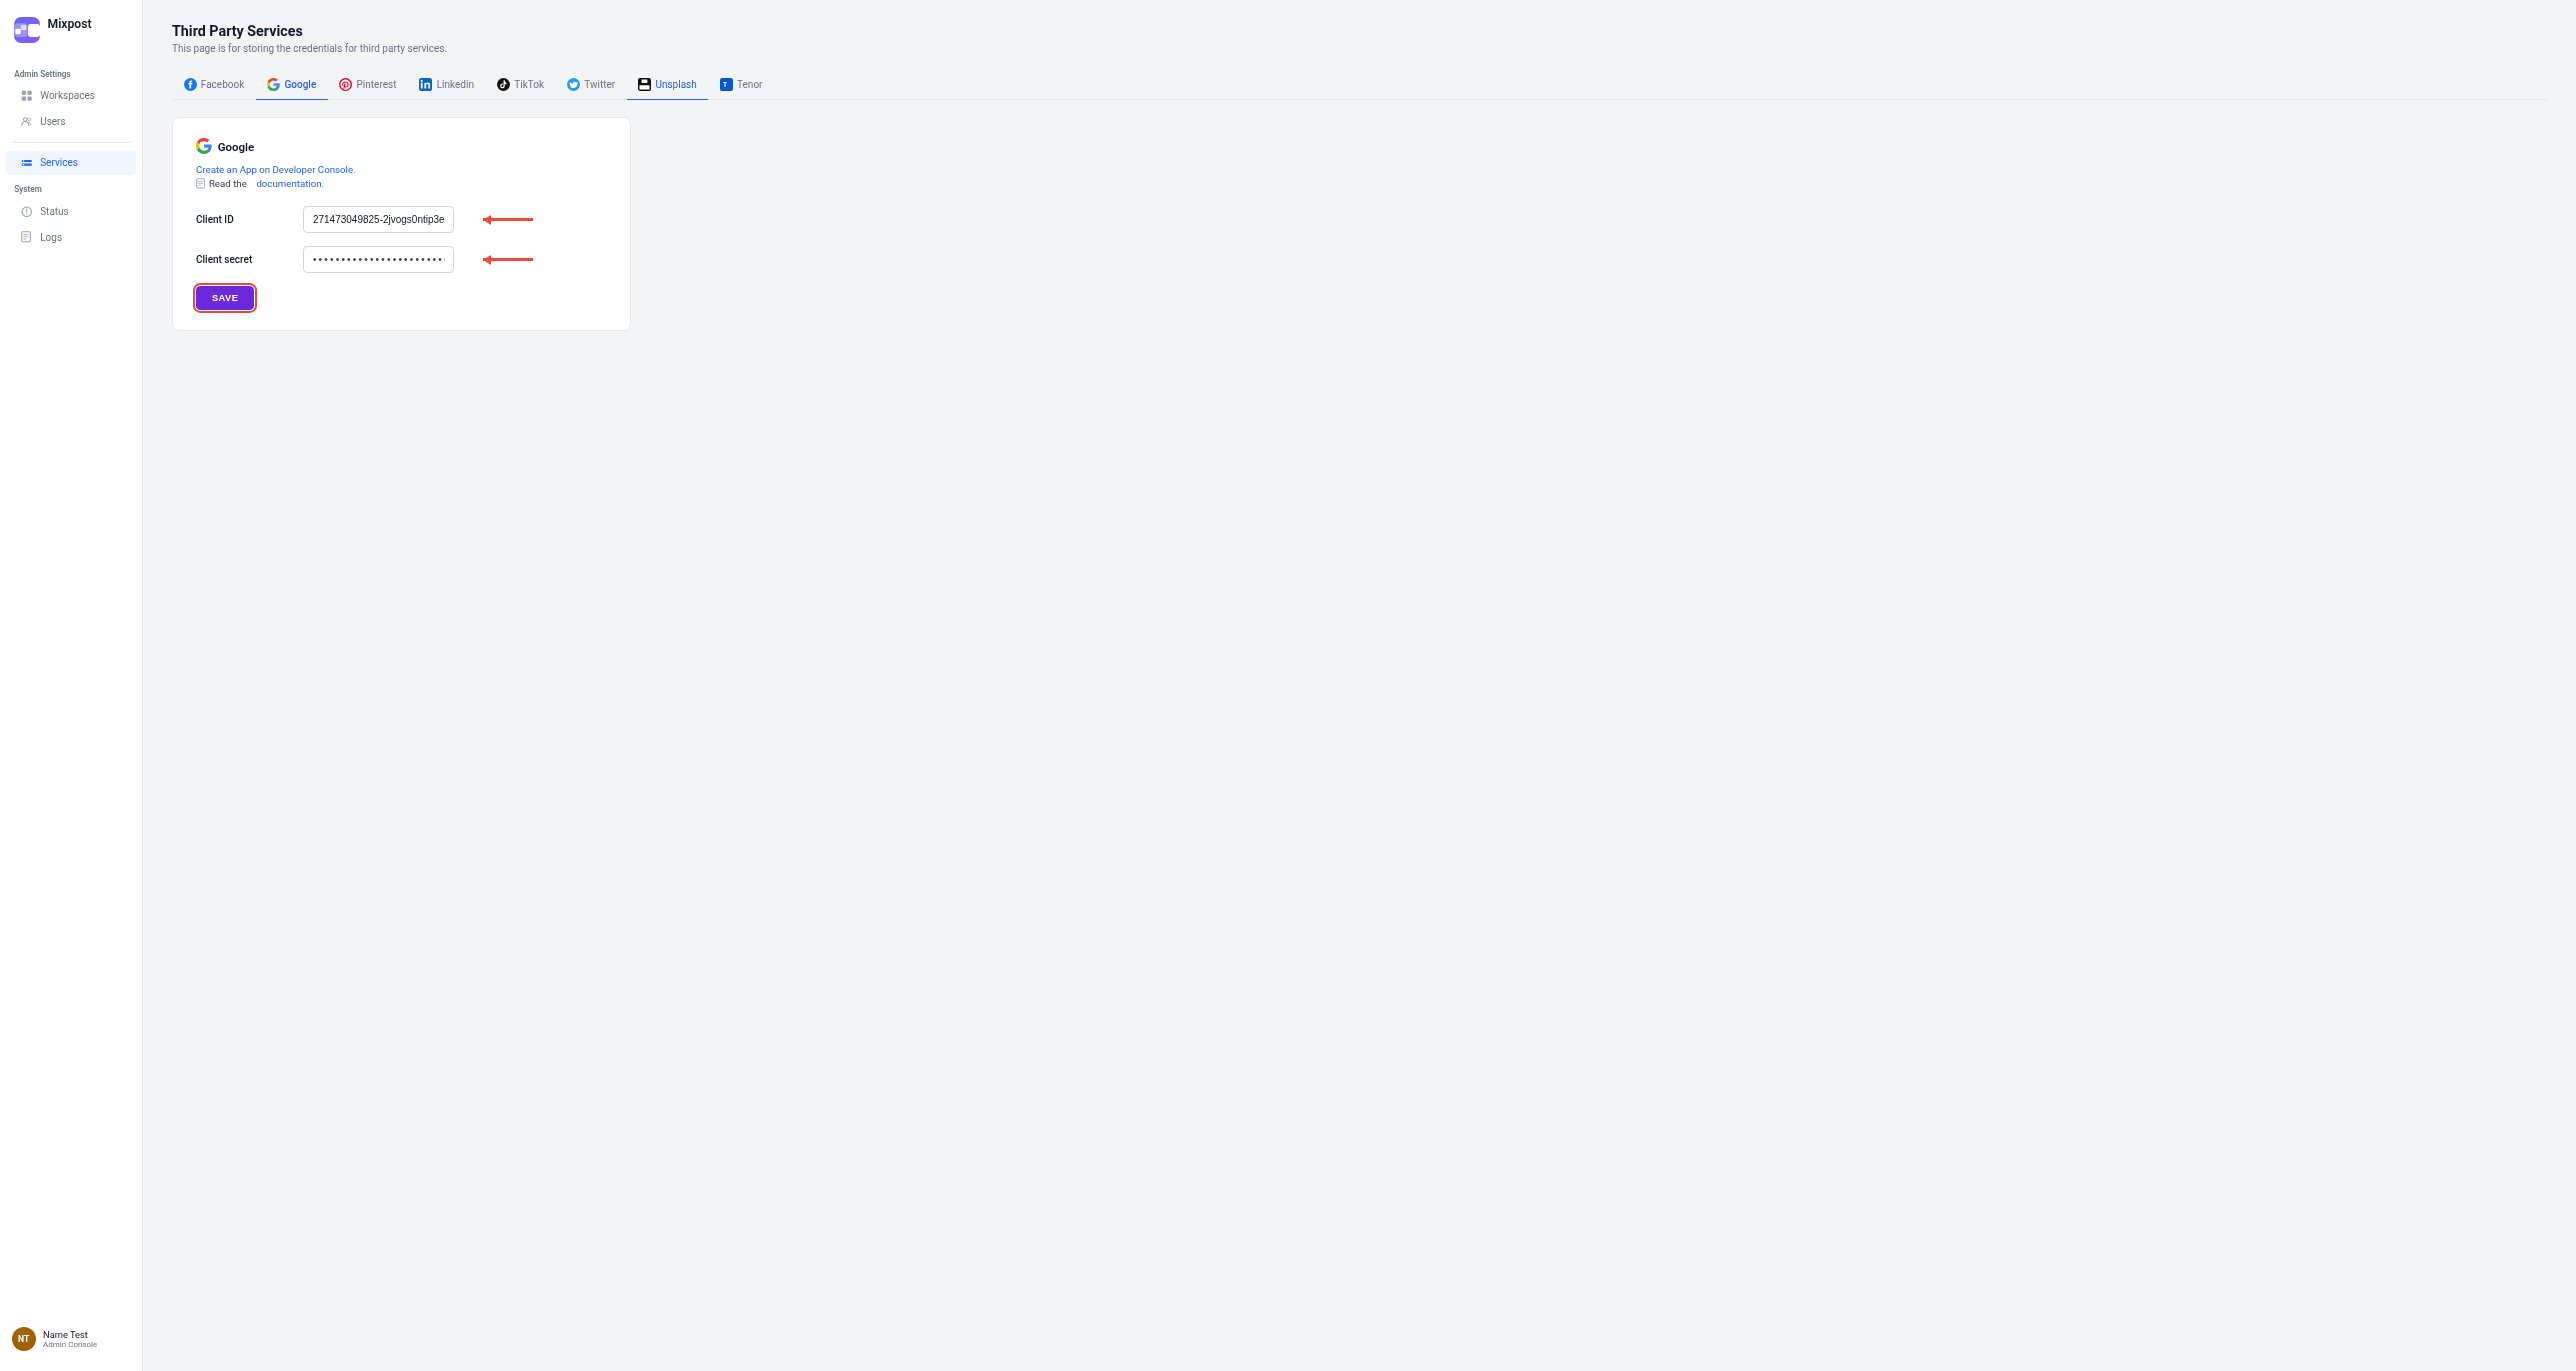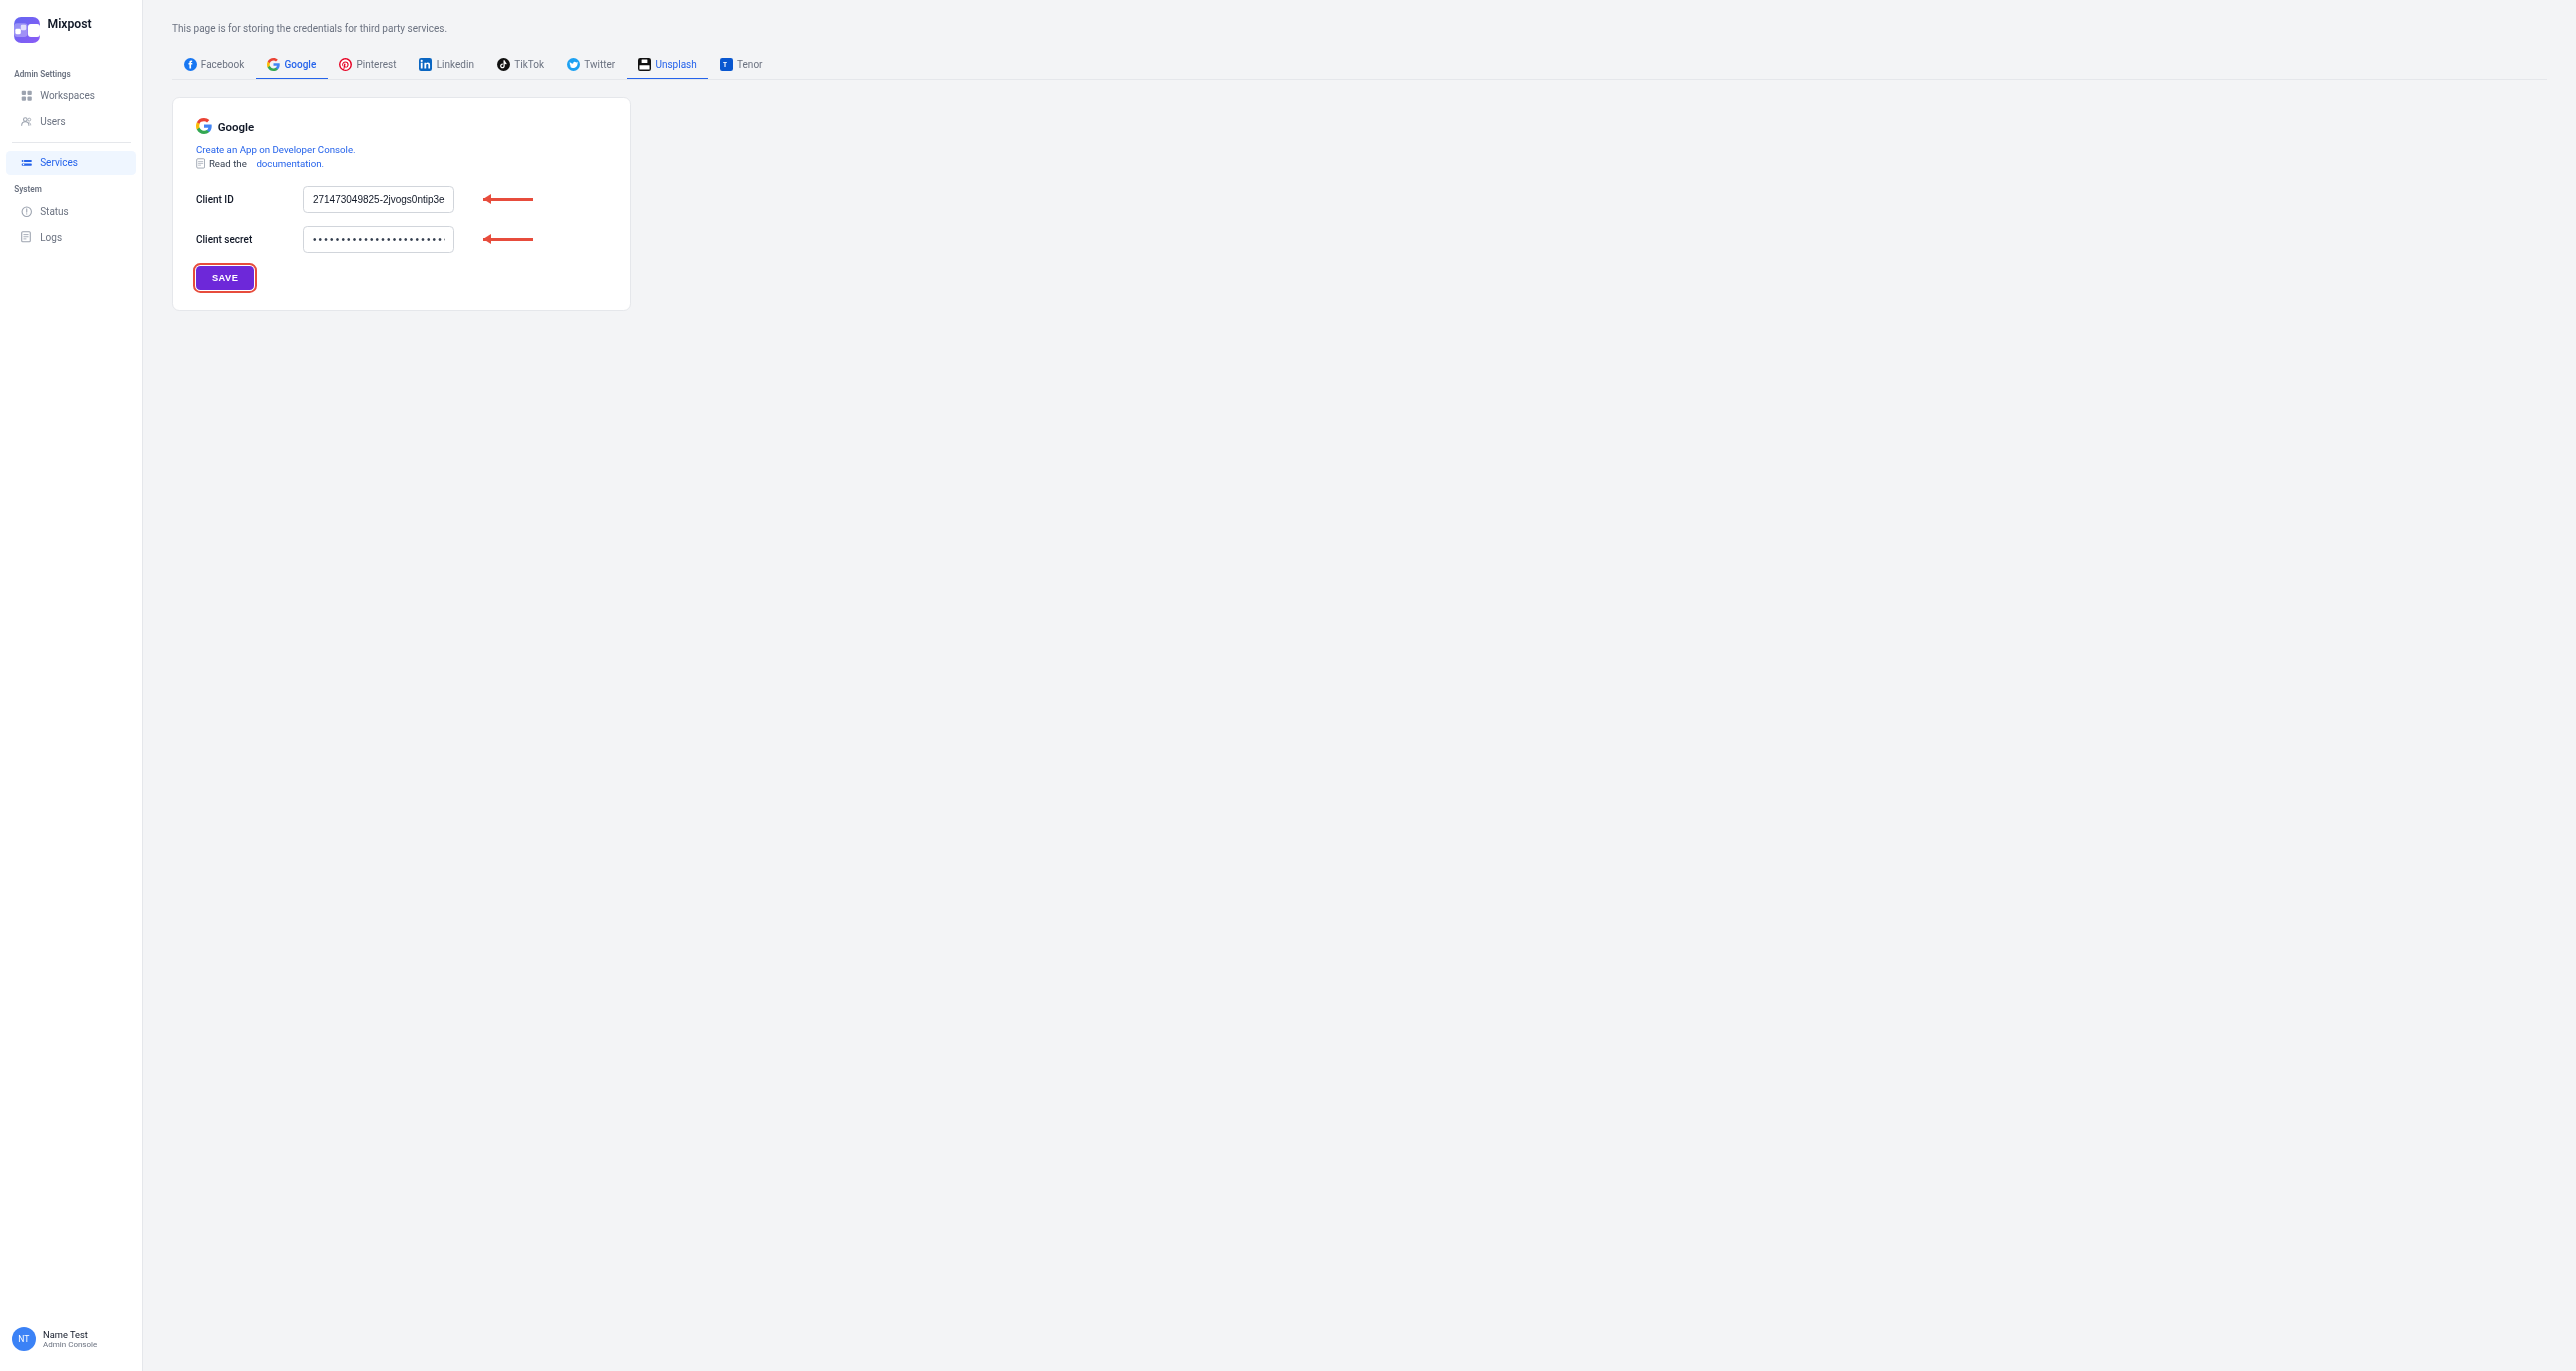--- a/index.html
+++ b/index.html
@@ -101,27 +101,27 @@
       padding: 8.6px 11.5px;
       display: flex;
       align-items: center;
       gap: 7.2px;
     }
 
     .avatar {
       width: 24.4px;
       height: 24.4px;
       border-radius: 50%;
-      background: #3b82f6;
+      background: #a16207;
       display: flex;
       align-items: center;
       justify-content: center;
       color: white;
       font-size: 8.6px;
-      font-weight: 400;
+      font-weight: 700;
       flex-shrink: 0;
     }
 
     .user-info { display: flex; flex-direction: column; }
     .user-name { font-size: 9.3px; font-weight: 400; color: #111827; }
     .user-role { font-size: 8px; color: #6b7280; }
 
     
     .main {
       flex: 1;
@@ -359,20 +359,21 @@
   <div class="sidebar-bottom">
     <div class="avatar">NT</div>
     <div class="user-info">
       <span class="user-name">Name Test</span>
       <span class="user-role">Admin Console</span>
     </div>
   </div>
 </aside>
 
 <main class="main">
+  <h1 class="page-title">Third Party Services</h1>
   <p class="page-subtitle">This page is for storing the credentials for third party services.</p>
 
   <div class="tabs">
 
     <div class="tab">
       <span class="tab-icon">
         <svg width="13" height="13" viewBox="0 0 18 18" fill="none">
           <circle cx="9" cy="9" r="9" fill="#1877F2"></circle>
           <path d="M11.5 9H9.8v5.5H7.5V9H6.2V7H7.5V5.8c0-1.2.6-2.3 2.2-2.3l1.6.01V5.4h-1.1c-.3 0-.4.1-.4.4V7h1.6L11.5 9z" fill="white"></path>
         </svg>

